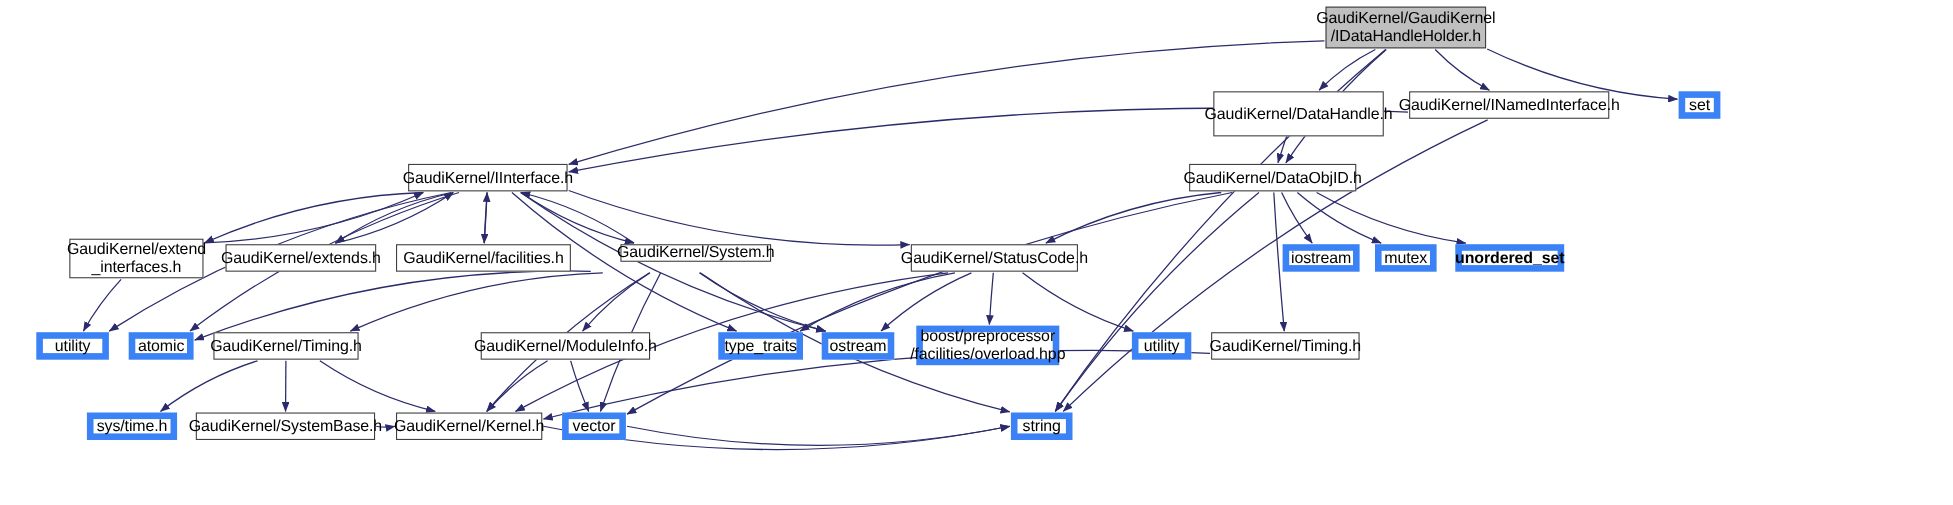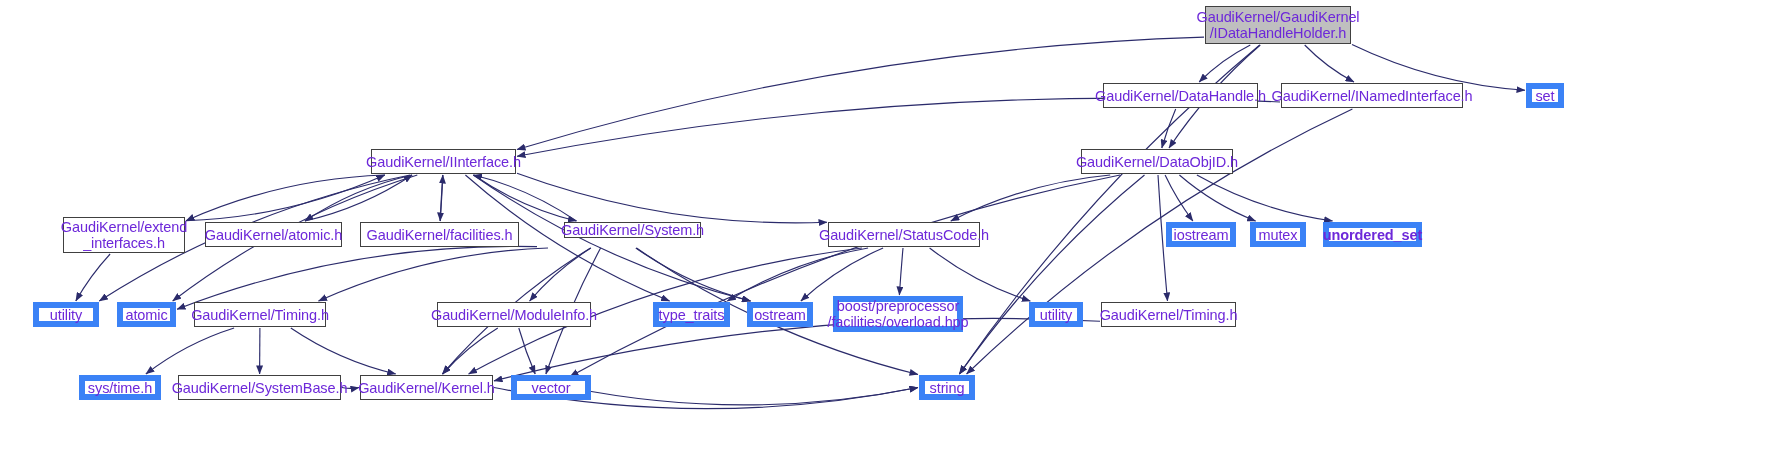--- a/index.html
+++ b/index.html
@@ -27,21 +27,21 @@
   }
   .node {
     position: absolute;
     box-sizing: border-box;
     display: flex;
     align-items: center;
     justify-content: center;
     text-align: center;
     font-size: 14.5px;
     line-height: 16px;
-    color: #6d28d9;
+    color: #000000;
     white-space: pre-line;
     letter-spacing: -0.1px;
     background: #ffffff;
     border: 1px solid #404040;
     z-index: 5;
   }
   
   .node.root {
     background: #bfbfbf;
     border: 1px solid #404040;
@@ -117,43 +117,43 @@
         <path d="M 518.8 328.0 Q 525.5 351.5 535.2 374.0" marker-end="url(#arrow)"></path>
         <path d="M 1100.0 321.2 Q 792.5 305.3 494.0 380.9" marker-end="url(#arrow)"></path>
         <path d="M 342.0 387.5 Q 350.5 389.2 359.0 387.5" marker-end="url(#arrow)"></path>
         <path d="M 494.0 387.5 Q 706.0 429.9 918.0 387.5" marker-end="url(#arrow)"></path>
         <path d="M 570.0 387.5 Q 744.0 422.3 918.0 387.5" marker-end="url(#arrow)"></path>
       </g>
   </svg>
   <div id="node-layer">
       <div class="node root" style="left: 1205px; top: 6px; width: 146px; height: 38px;">GaudiKernel/GaudiKernel
 /IDataHandleHolder.h</div>
-      <div class="node hdr" style="left: 1103px; top: 83px; width: 155px; height: 25px;">GaudiKernel/DataHandle.h</div>
+      <div class="node hdr" style="left: 1103px; top: 83px; width: 155px; height: 41px;">GaudiKernel/DataHandle.h</div>
       <div class="node hdr" style="left: 1281px; top: 83px; width: 182px; height: 25px;">GaudiKernel/INamedInterface.h</div>
       <div class="node sys" style="left: 1526px; top: 83px; width: 38px; height: 25px;">set</div>
       <div class="node hdr" style="left: 371px; top: 149px; width: 145px; height: 25px; text-align: right;">GaudiKernel/IInterface.h</div>
       <div class="node hdr" style="left: 1081px; top: 149px; width: 152px; height: 25px;">GaudiKernel/DataObjID.h</div>
       <div class="node hdr" style="left: 63px; top: 217px; width: 122px; height: 36px;">GaudiKernel/extend
 _interfaces.h</div>
-      <div class="node hdr" style="left: 205px; top: 222px; width: 137px; height: 25px;">GaudiKernel/atomic.h</div>
+      <div class="node hdr" style="left: 205px; top: 222px; width: 137px; height: 25px;">GaudiKernel/extends.h</div>
       <div class="node hdr" style="left: 360px; top: 222px; width: 159px; height: 25px;">GaudiKernel/facilities.h</div>
       <div class="node hdr" style="left: 564px; top: 222px; width: 137px; height: 16px;">GaudiKernel/System.h</div>
       <div class="node hdr" style="left: 828px; top: 222px; width: 152px; height: 25px;">GaudiKernel/StatusCode.h</div>
       <div class="node sys" style="left: 1166px; top: 222px; width: 70px; height: 25px;">iostream</div>
       <div class="node sys" style="left: 1250px; top: 222px; width: 56px; height: 25px;">mutex</div>
       <div class="node sys" style="left: 1323px; top: 222px; width: 99px; height: 25px; font-weight: bold;">unordered_set</div>
       <div class="node sys" style="left: 33px; top: 302px; width: 66px; height: 25px;">utility</div>
       <div class="node sys" style="left: 117px; top: 302px; width: 59px; height: 25px;">atomic</div>
       <div class="node hdr" style="left: 194px; top: 302px; width: 132px; height: 25px;">GaudiKernel/Timing.h</div>
       <div class="node hdr" style="left: 437px; top: 302px; width: 154px; height: 25px;">GaudiKernel/ModuleInfo.h</div>
       <div class="node sys" style="left: 653px; top: 302px; width: 77px; height: 25px;">type_traits</div>
       <div class="node sys" style="left: 747px; top: 302px; width: 66px; height: 25px;">ostream</div>
       <div class="node sys" style="left: 833px; top: 296px; width: 130px; height: 36px;">boost/preprocessor
 /facilities/overload.hpp</div>
       <div class="node sys" style="left: 1029px; top: 302px; width: 54px; height: 25px;">utility</div>
       <div class="node hdr" style="left: 1101px; top: 302px; width: 135px; height: 25px;">GaudiKernel/Timing.h</div>
       <div class="node sys" style="left: 79px; top: 375px; width: 82px; height: 25px;">sys/time.h</div>
       <div class="node hdr" style="left: 178px; top: 375px; width: 163px; height: 25px;">GaudiKernel/SystemBase.h</div>
       <div class="node hdr" style="left: 360px; top: 375px; width: 133px; height: 25px;">GaudiKernel/Kernel.h</div>
-      <div class="node sys" style="left: 511px; top: 375px; width: 80px; height: 25px;">vector</div>
+      <div class="node sys" style="left: 511px; top: 375px; width: 58px; height: 25px;">vector</div>
       <div class="node sys" style="left: 919px; top: 375px; width: 56px; height: 25px;">string</div>
     </div>
 </div>
 
 </body></html>

